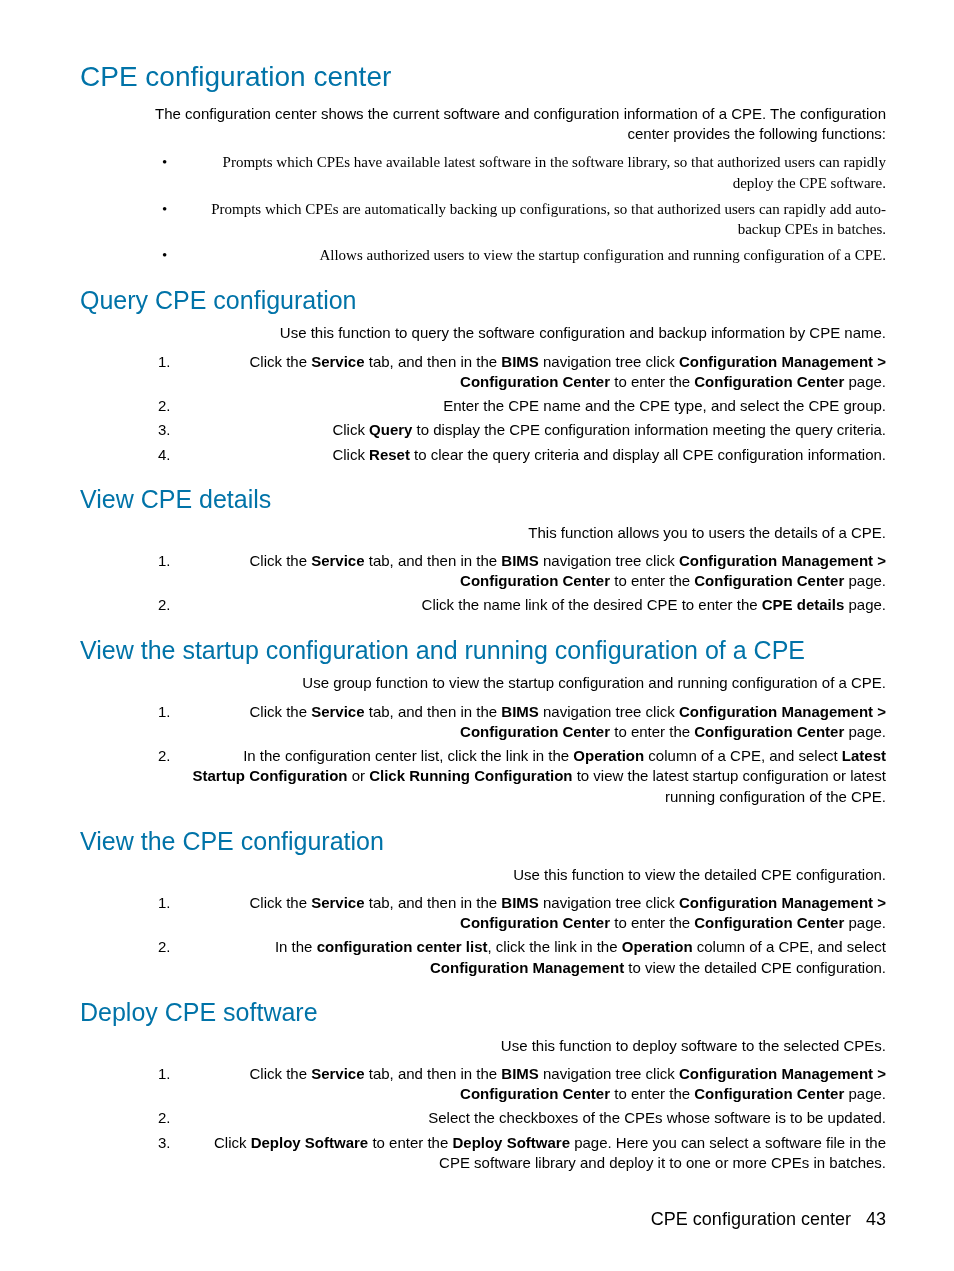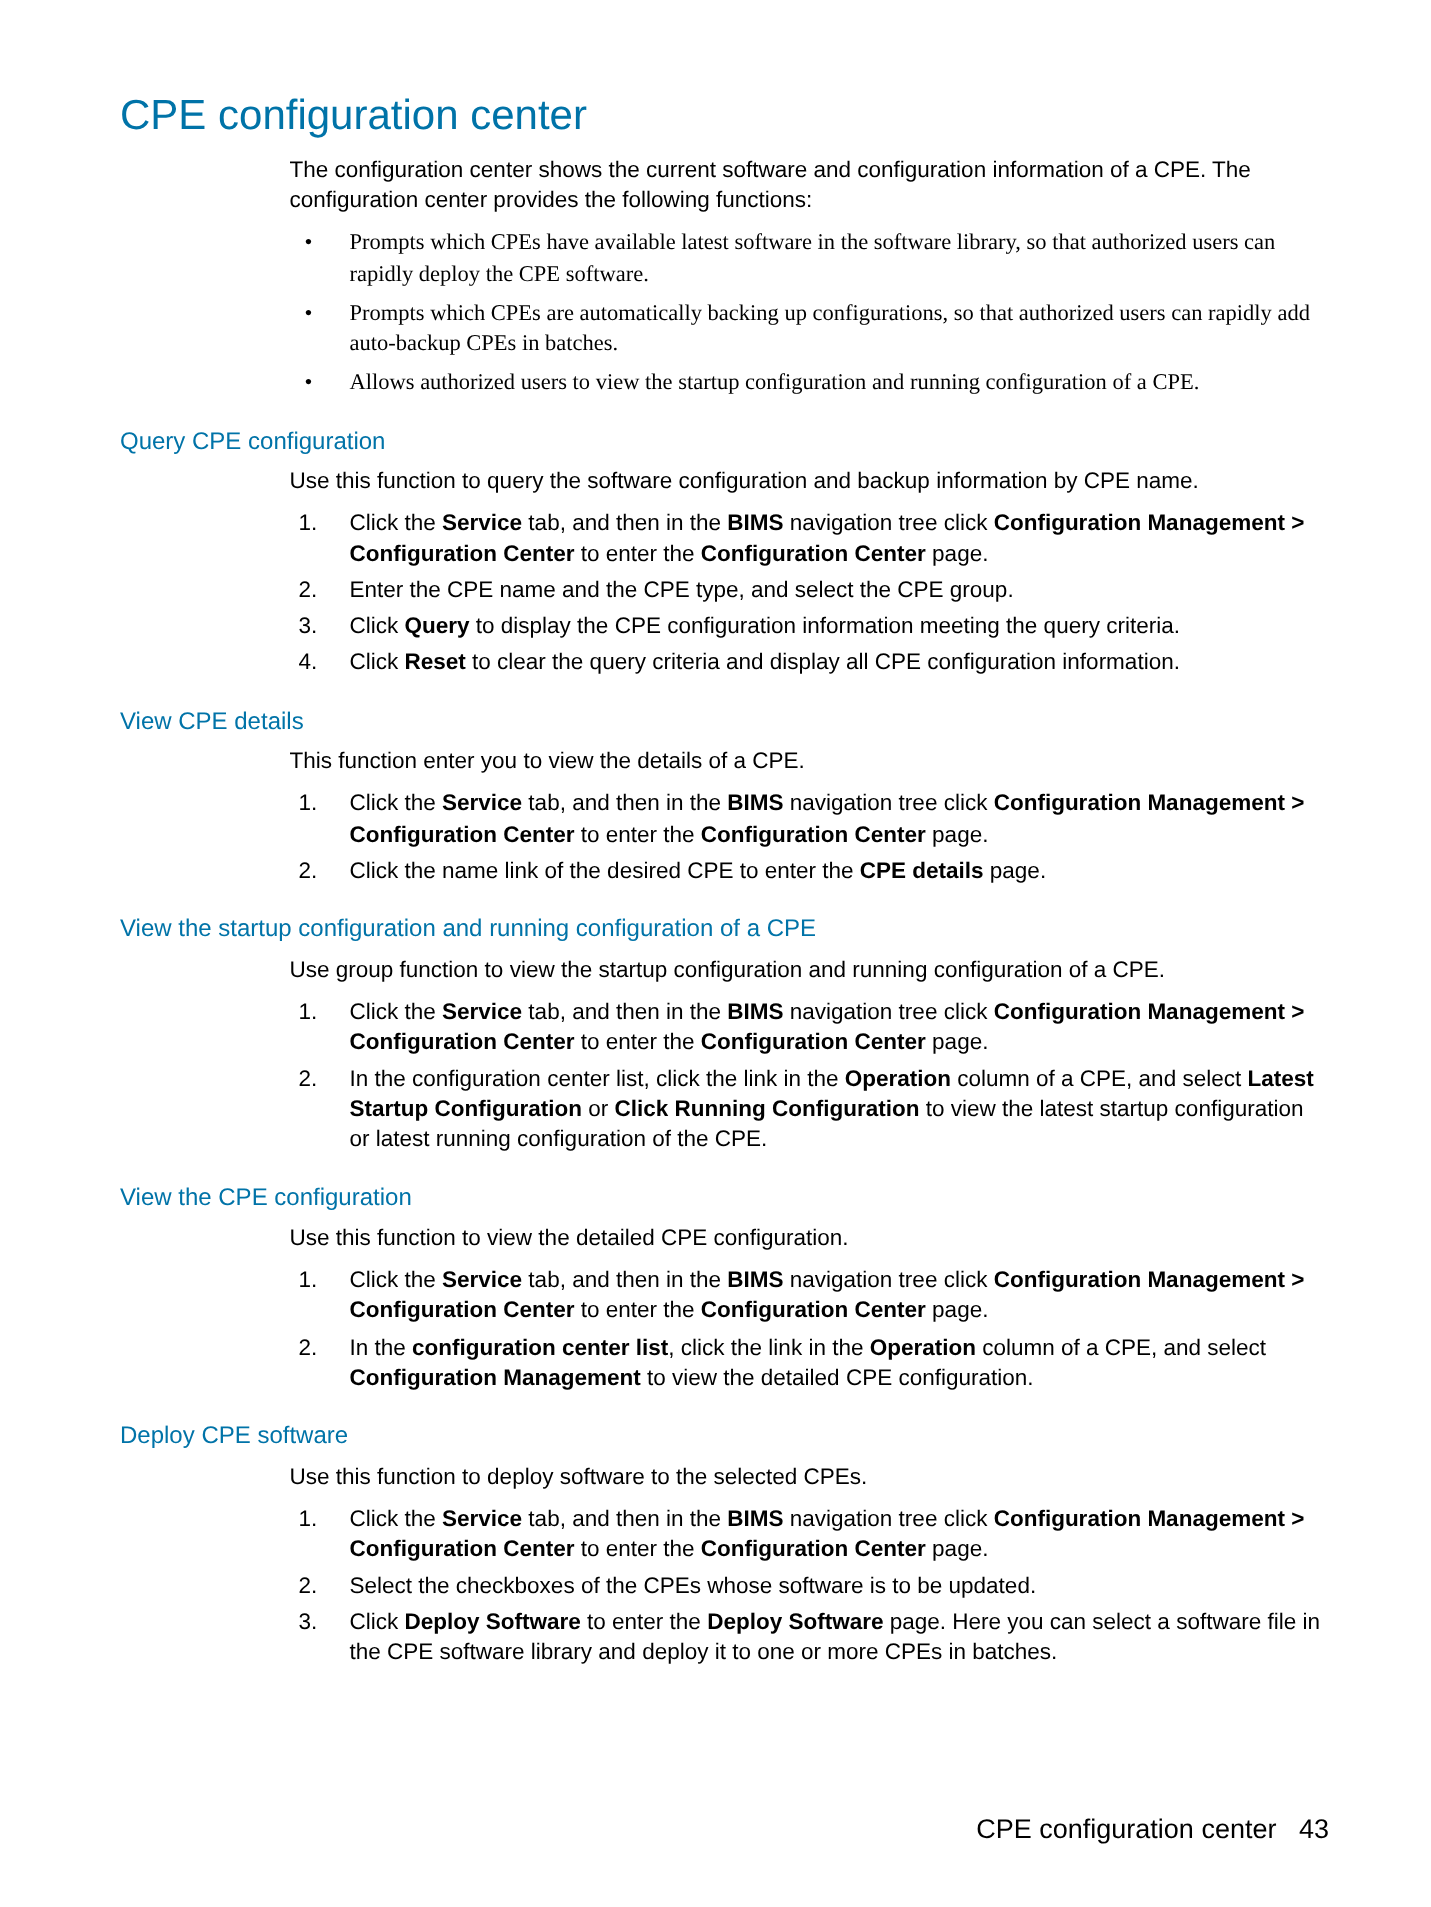--- a/index.html
+++ b/index.html
@@ -20,27 +20,28 @@
     min-height: 1271px;
   }
   h1.main {
     font-size: 28px;
     font-weight: normal;
     color: #0073a8;
     margin: 0 0 8px 0;
     font-family: Arial, Helvetica, sans-serif;
   }
   h2.sub {
-    font-size: 16px;
+    font-size: 25px;
     font-weight: normal;
     color: #0073a8;
     margin: 18px 0 6px 0;
   }
   .body-indent {
-    margin-left: 113px;
+    margin-left: 72px;
+    text-align: right;
   }
   p {
     margin: 4px 0 8px 0;
   }
   ul.bullets {
     list-style: none;
     padding: 0;
     margin: 4px 0 10px 0;
   }
   ul.bullets > li {
@@ -105,21 +106,21 @@
     <ol class="steps">
       <li><span>Click the </span><span class="b">Service</span><span> tab, and then in the </span><span class="b">BIMS</span><span> navigation tree click </span><span class="b">Configuration Management &gt; Configuration Center</span><span> to enter the </span><span class="b">Configuration Center</span><span> page.</span></li>
       <li>Enter the CPE name and the CPE type, and select the CPE group.</li>
       <li><span>Click </span><span class="b">Query</span><span> to display the CPE configuration information meeting the query criteria.</span></li>
       <li><span>Click </span><span class="b">Reset</span><span> to clear the query criteria and display all CPE configuration information.</span></li>
     </ol>
   </div>
 
   <h2 class="sub">View CPE details</h2>
   <div class="body-indent">
-    <p>This function enter you to view the details of a CPE.</p>
+    <p>This function allows you to users the details of a CPE.</p>
     <ol class="steps">
       <li><span>Click the </span><span class="b">Service</span><span> tab, and then in the </span><span class="b">BIMS</span><span> navigation tree click </span><span class="b">Configuration Management &gt; Configuration Center</span><span> to enter the </span><span class="b">Configuration Center</span><span> page.</span></li>
       <li><span>Click the name link of the desired CPE to enter the </span><span class="b">CPE details</span><span> page.</span></li>
     </ol>
   </div>
 
   <h2 class="sub">View the startup configuration and running configuration of a CPE</h2>
   <div class="body-indent">
     <p>Use group function to view the startup configuration and running configuration of a CPE.</p>
     <ol class="steps">

